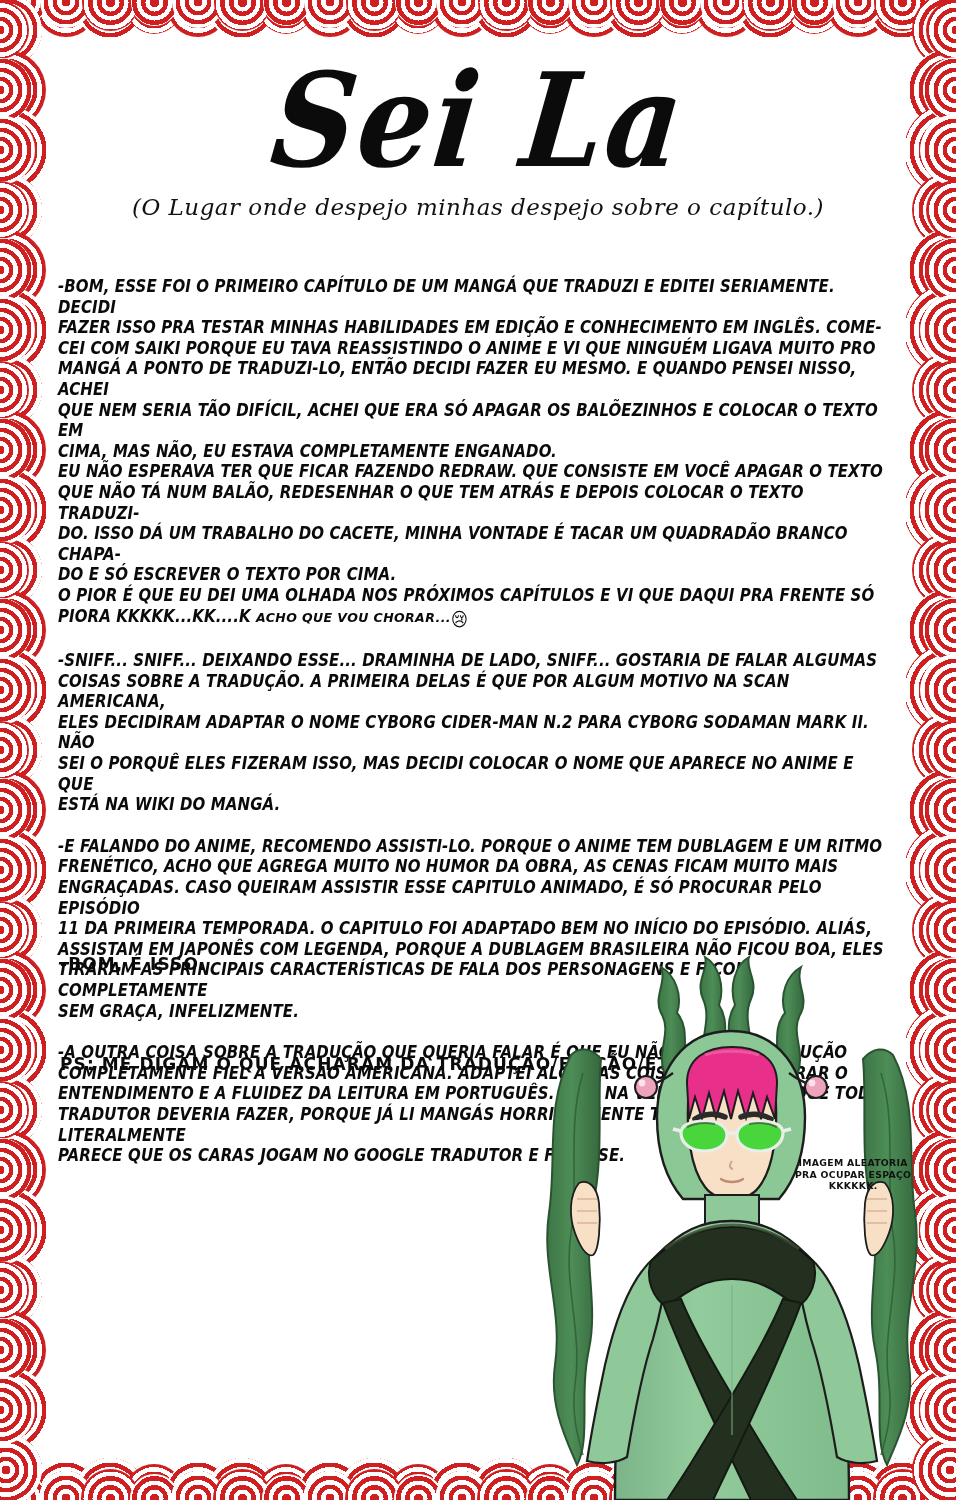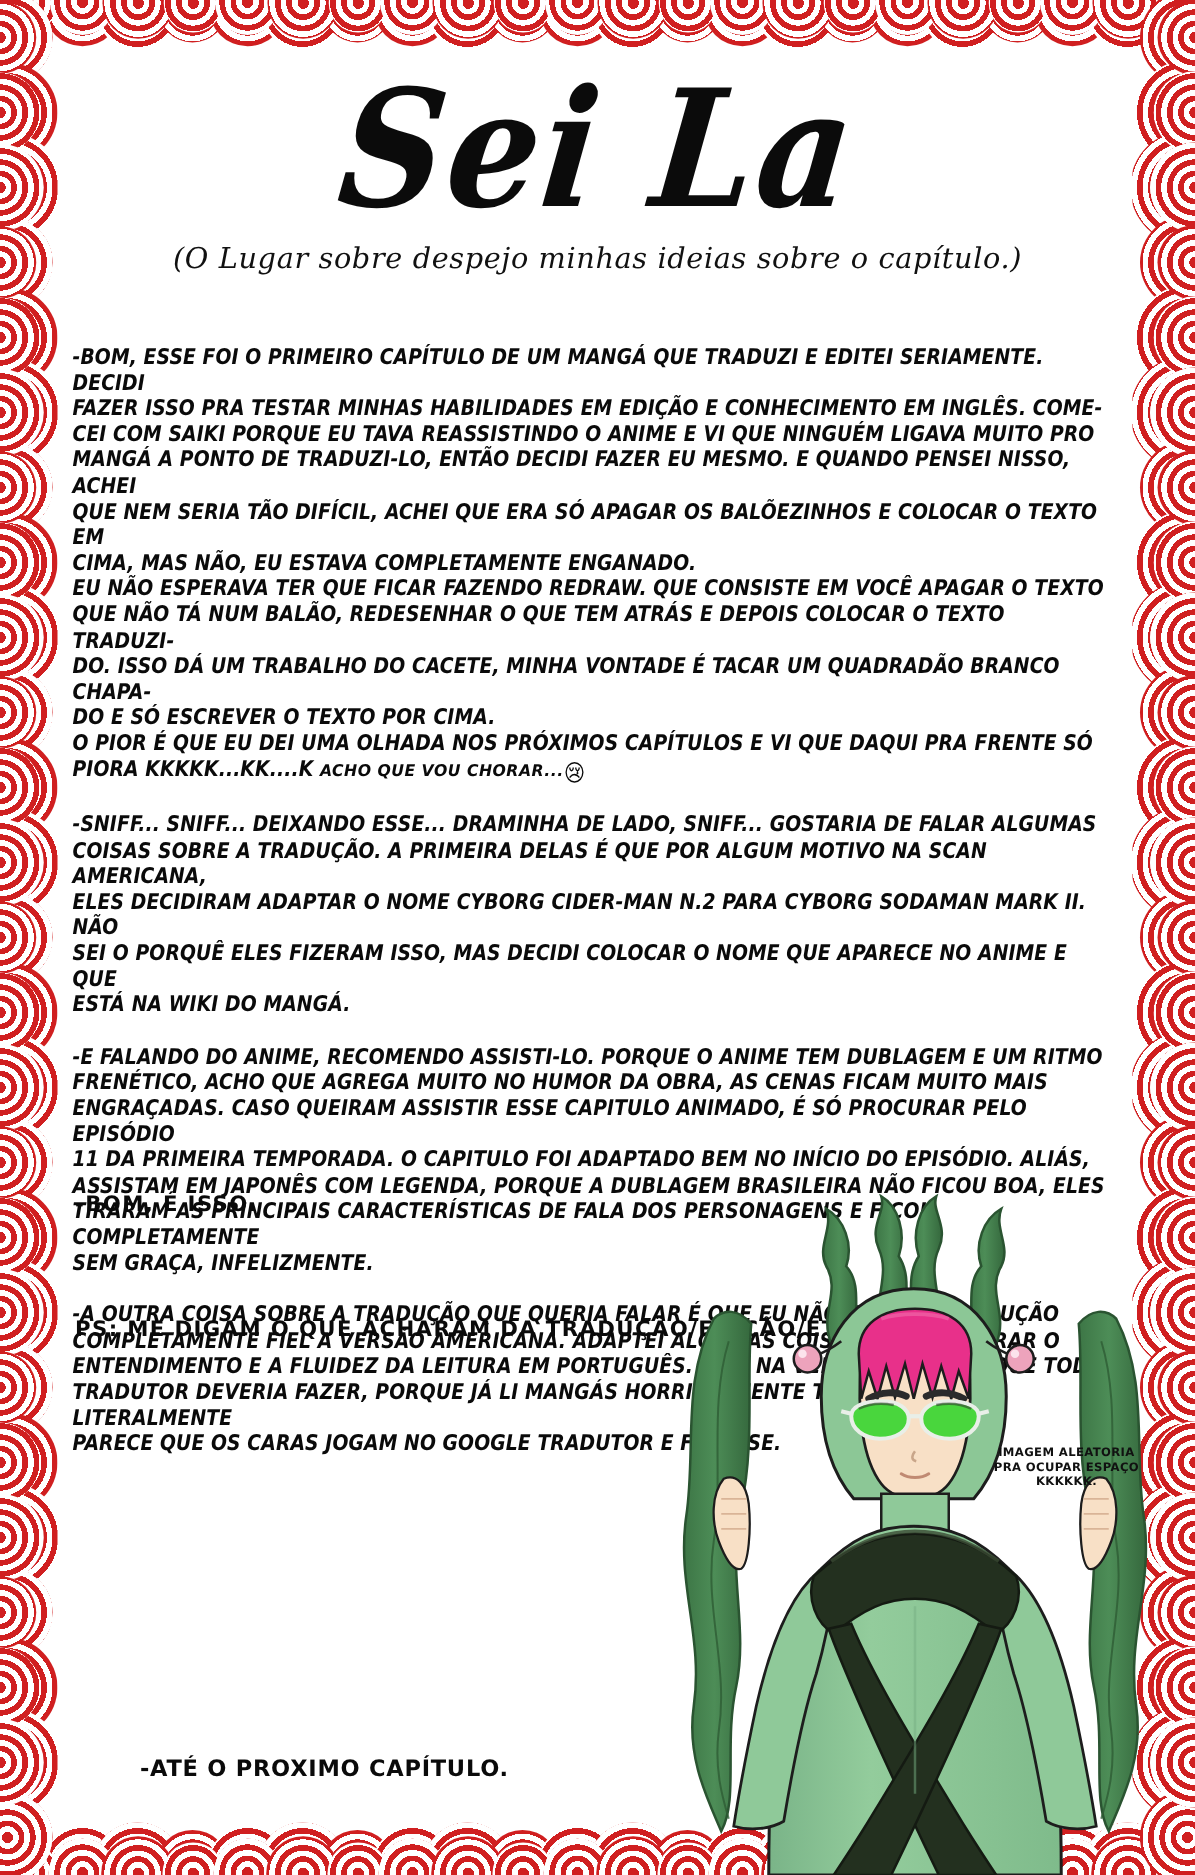--- a/index.html
+++ b/index.html
@@ -335,21 +335,21 @@
       <div class="ring" style="width: 60px; height: 60px; top: 1080px; left: 20px;"></div>
       <div class="ring" style="width: 66px; height: 66px; top: 1137px; left: 17px;"></div>
       <div class="ring" style="width: 72px; height: 72px; top: 1194px; left: 14px;"></div>
       <div class="ring" style="width: 60px; height: 60px; top: 1260px; left: 20px;"></div>
       <div class="ring" style="width: 66px; height: 66px; top: 1317px; left: 17px;"></div>
       <div class="ring" style="width: 72px; height: 72px; top: 1374px; left: 14px;"></div>
     </div>
 
   <div class="title-wrap">
     <div class="brush-title">Sei La</div>
-    <div class="subtitle">(O Lugar sobre despejo minhas ideias sobre o capítulo.)</div>
+    <div class="subtitle">(O Lugar onde despejo minhas despejo sobre o capítulo.)</div>
   </div>
 
   <div class="body-text" style="top:276px;">
 
     <p class="para">-BOM, ESSE FOI O PRIMEIRO CAPÍTULO DE UM MANGÁ QUE TRADUZI E EDITEI SERIAMENTE. DECIDI
 FAZER ISSO PRA TESTAR MINHAS HABILIDADES EM EDIÇÃO E CONHECIMENTO EM INGLÊS. COME-
 CEI COM SAIKI PORQUE EU TAVA REASSISTINDO O ANIME E VI QUE NINGUÉM LIGAVA MUITO PRO
 MANGÁ A PONTO DE TRADUZI-LO, ENTÃO DECIDI FAZER EU MESMO. E QUANDO PENSEI NISSO, ACHEI
 QUE NEM SERIA TÃO DIFÍCIL, ACHEI QUE ERA SÓ APAGAR OS BALÕEZINHOS E COLOCAR O TEXTO EM
 CIMA, MAS NÃO, EU ESTAVA COMPLETAMENTE ENGANADO.
@@ -385,21 +385,20 @@
   </div>
 
   <div class="closing-block">
     <p class="round-text">-BOM, É ISSO.</p>
   </div>
 
   <div class="ps-block">
     <p class="round-text">PS: ME DIGAM O QUE ACHARAM DA TRADUÇÃO/EDIÇÃO/ETC.</p>
   </div>
 
-  <div class="ate-block round-text">-ATÉ O PROXIMO CAPÍTULO.</div>
 
   <div class="character">
     <svg viewBox="0 0 455 545" xmlns="http://www.w3.org/2000/svg">
       <defs>
         <linearGradient id="gSuit" x1="0" y1="0" x2="1" y2="0">
           <stop offset="0%" stop-color="#7ab488"></stop>
           <stop offset="35%" stop-color="#93cc9c"></stop>
           <stop offset="100%" stop-color="#7fbb8b"></stop>
         </linearGradient>
         <linearGradient id="gWeed" x1="0" y1="0" x2="1" y2="0">

